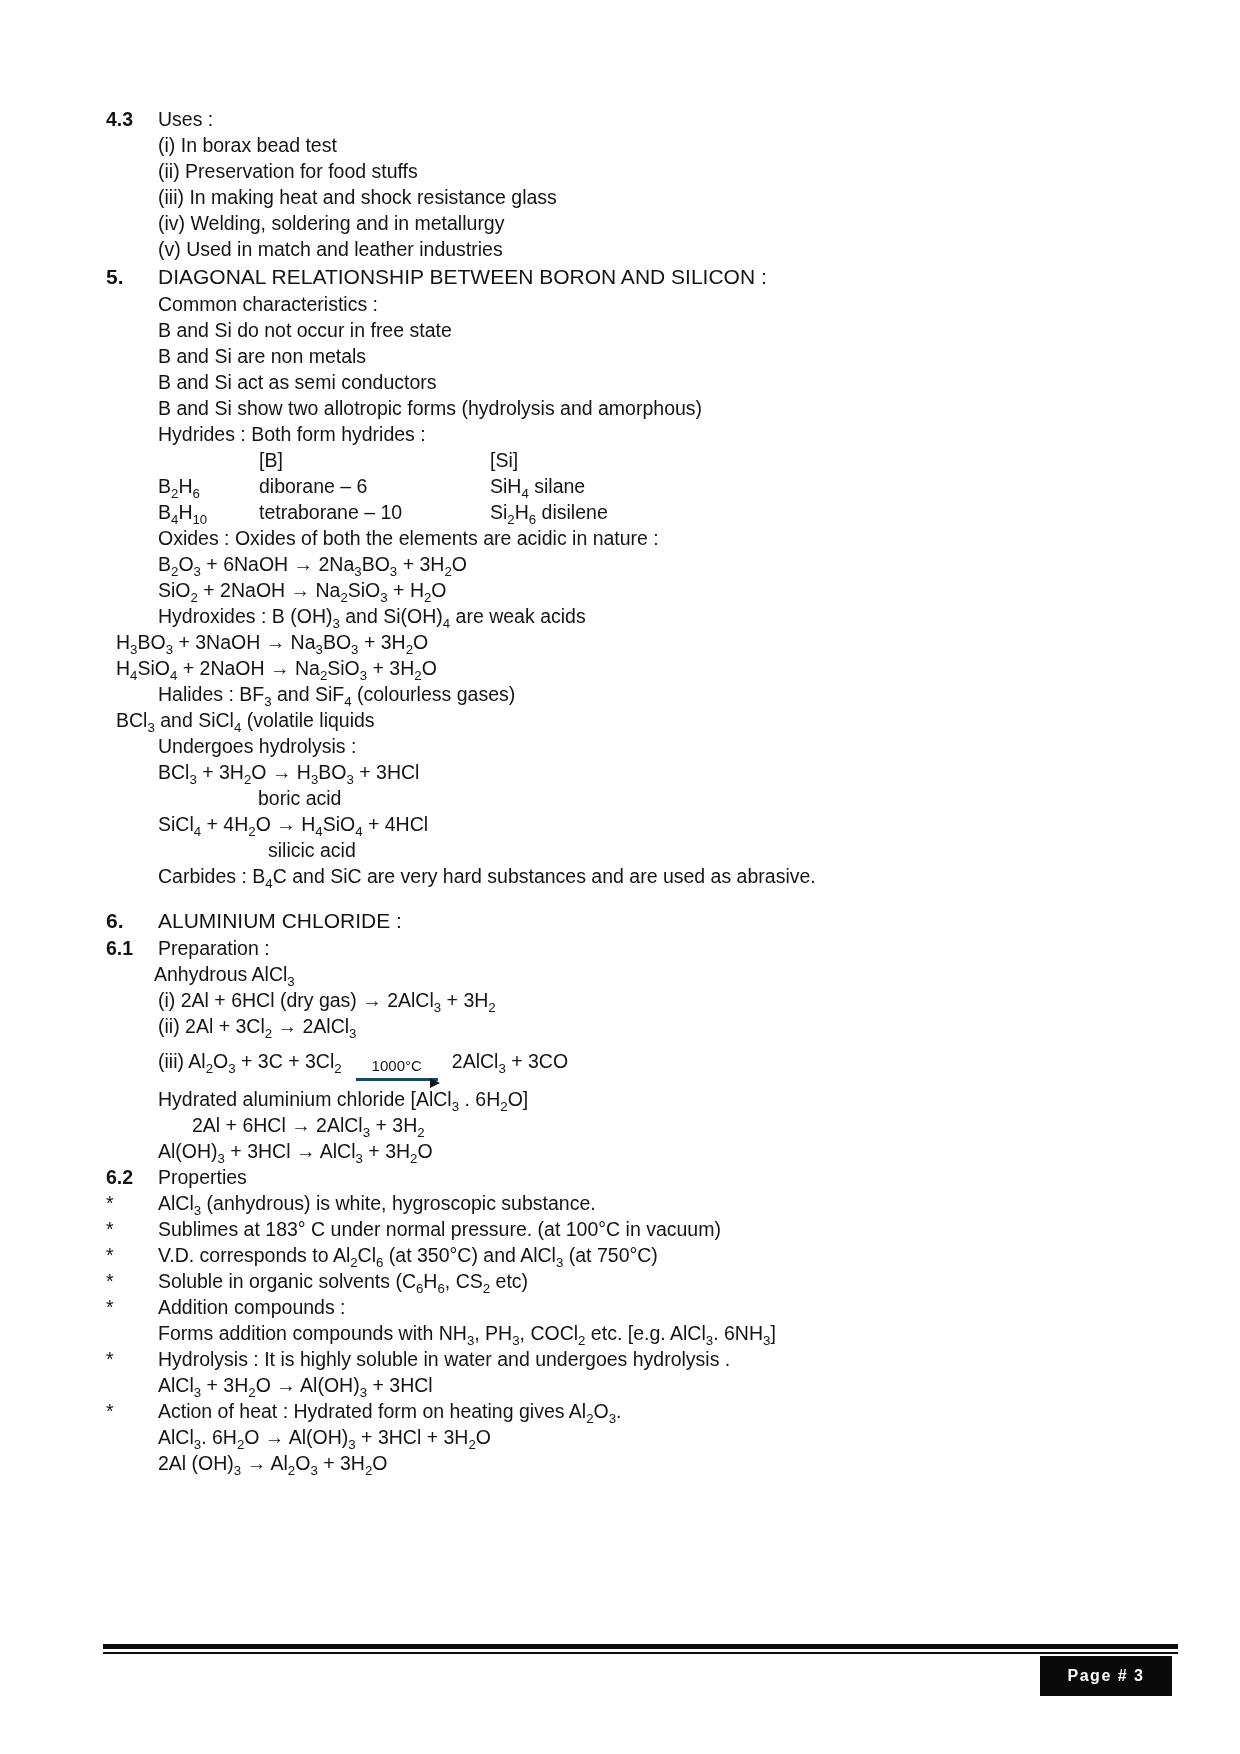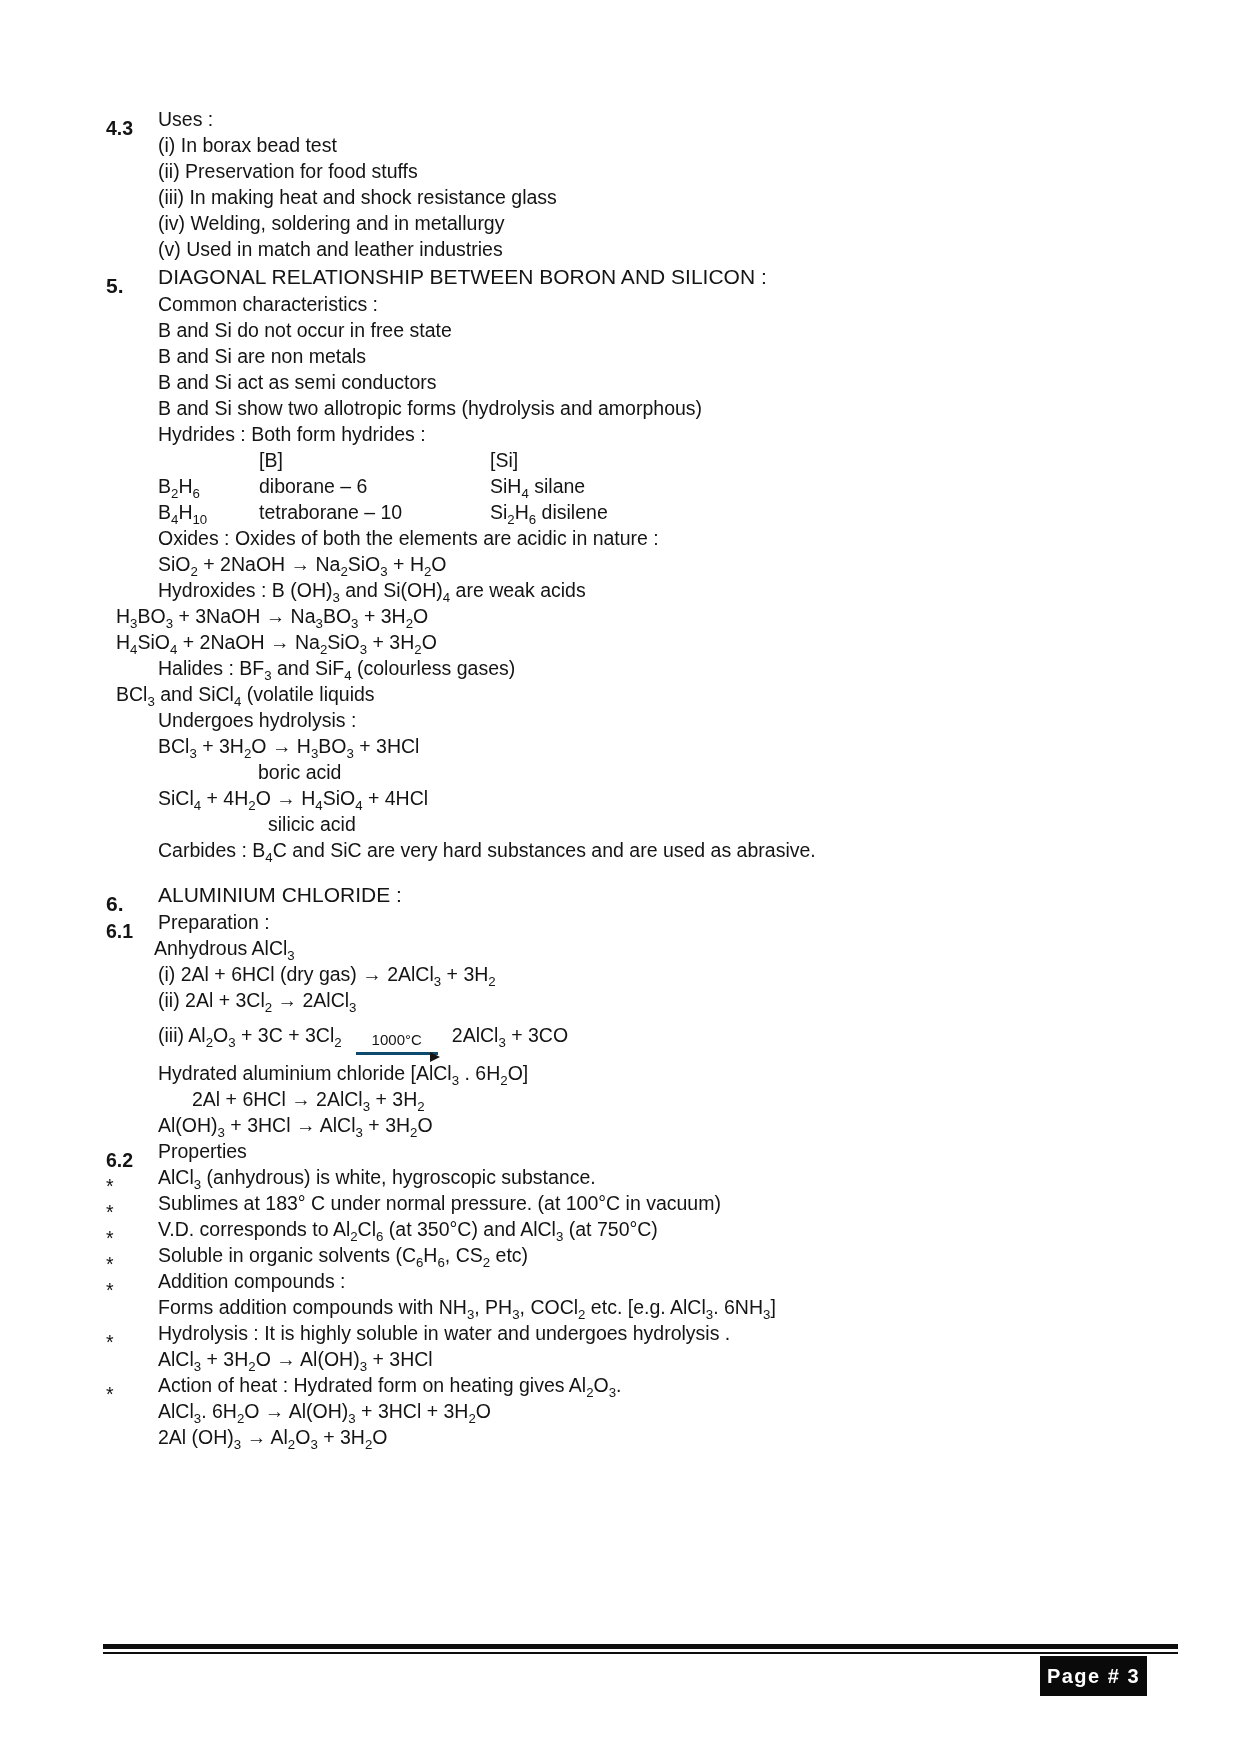--- a/index.html
+++ b/index.html
@@ -13,21 +13,21 @@
     margin:0 auto;
   }
   .doc{padding-top:106px;}
   .line{
     position:relative;
     font-size:19.5px;
     line-height:26px;
     padding-left:158px;
     white-space:nowrap;
   }
-  .line .marker{position:absolute;left:106px;top:9px;}
+  .line .marker{position:absolute;left:106px;top:0;}
   .h1{font-size:21px;line-height:29px;font-weight:bold;}
   .h2{font-weight:bold;}
   .b{font-weight:normal;}
   .gap{margin-top:17px;}
   .ind0{padding-left:106px;margin-left:48px;}
   .ind2{padding-left:116px;}
   .ind3{padding-left:192px;}
   .ind4{padding-left:258px;}
   .ind5{padding-left:268px;}
   .tall{padding-top:9px;padding-bottom:5px;}
@@ -46,23 +46,23 @@
   .rxn-arrow::after{
     content:"";position:absolute;right:-2px;bottom:-7px;
     width:0;height:0;
     border-left:10px solid #151515;
     border-top:5.5px solid transparent;
     border-bottom:5.5px solid transparent;
   }
   .footer-rule-thick{position:absolute;left:103px;top:1644px;width:1075px;height:5px;background:#0d0d0d;}
   .footer-rule-thin{position:absolute;left:103px;top:1652px;width:1075px;height:2px;background:#0d0d0d;}
   .page-badge{
-    position:absolute;left:1040px;top:1656px;width:107px;height:40px;
+    position:absolute;left:1040px;top:1656px;width:132px;height:40px;
     background:#0a0a0a;color:#ffffff;
-    font-weight:bold;font-size:20px;letter-spacing:1.5px;
+    font-weight:bold;font-size:16px;letter-spacing:1.5px;
     display:flex;align-items:center;justify-content:center;
   }
 </style>
 </head>
 <body>
 
 <div class="page">
   <div class="doc">
       <div class="line h2 ind1"><span class="marker">4.3</span><span class="b">Uses :</span></div>
       <div class="line  ind1">(i) In borax bead test</div>
@@ -74,20 +74,21 @@
       <div class="line  ind1"><span class="b">Common characteristics :</span></div>
       <div class="line  ind1">B and Si do not occur in free state</div>
       <div class="line  ind1">B and Si are non metals</div>
       <div class="line  ind1">B and Si act as semi conductors</div>
       <div class="line  ind1">B and Si show two allotropic forms (hydrolysis and amorphous)</div>
       <div class="line  ind1"><span class="b">Hydrides : Both form hydrides :</span></div>
       <div class="line  ind1"><span class="col col0"></span><span class="col col1">[B]</span><span class="col col2">[Si]</span></div>
       <div class="line  ind1"><span class="col col0">B<sub>2</sub>H<sub>6</sub></span><span class="col col1">diborane – 6</span><span class="col col2">SiH<sub>4</sub> silane</span></div>
       <div class="line  ind1"><span class="col col0">B<sub>4</sub>H<sub>10</sub></span><span class="col col1">tetraborane – 10</span><span class="col col2">Si<sub>2</sub>H<sub>6</sub> disilene</span></div>
       <div class="line  ind1"><span class="b">Oxides :</span> Oxides of both the elements are acidic in nature :</div>
+      <div class="line  ind1">B<sub>2</sub>O<sub>3</sub> + 6NaOH → 2Na<sub>3</sub>BO<sub>3</sub> + 3H<sub>2</sub>O</div>
       <div class="line  ind1">SiO<sub>2</sub> + 2NaOH → Na<sub>2</sub>SiO<sub>3</sub> + H<sub>2</sub>O</div>
       <div class="line  ind1"><span class="b">Hydroxides :</span> B (OH)<sub>3</sub> and Si(OH)<sub>4</sub> are weak acids</div>
       <div class="line  ind2">H<sub>3</sub>BO<sub>3</sub> + 3NaOH → Na<sub>3</sub>BO<sub>3</sub> + 3H<sub>2</sub>O</div>
       <div class="line  ind2">H<sub>4</sub>SiO<sub>4</sub> + 2NaOH → Na<sub>2</sub>SiO<sub>3</sub> + 3H<sub>2</sub>O</div>
       <div class="line  ind1"><span class="b">Halides :</span> BF<sub>3</sub> and SiF<sub>4</sub> (colourless gases)</div>
       <div class="line  ind2">BCl<sub>3</sub> and SiCl<sub>4</sub> (volatile liquids</div>
       <div class="line  ind1"><span class="b">Undergoes hydrolysis :</span></div>
       <div class="line  ind1">BCl<sub>3</sub> + 3H<sub>2</sub>O → H<sub>3</sub>BO<sub>3</sub> + 3HCl</div>
       <div class="line  ind4">boric acid</div>
       <div class="line  ind1">SiCl<sub>4</sub> + 4H<sub>2</sub>O → H<sub>4</sub>SiO<sub>4</sub> + 4HCl</div>

